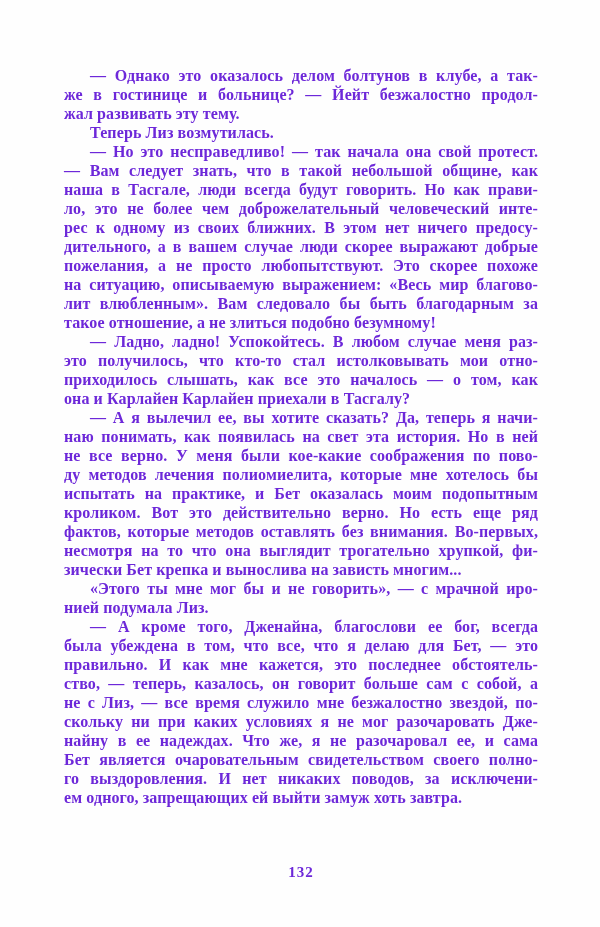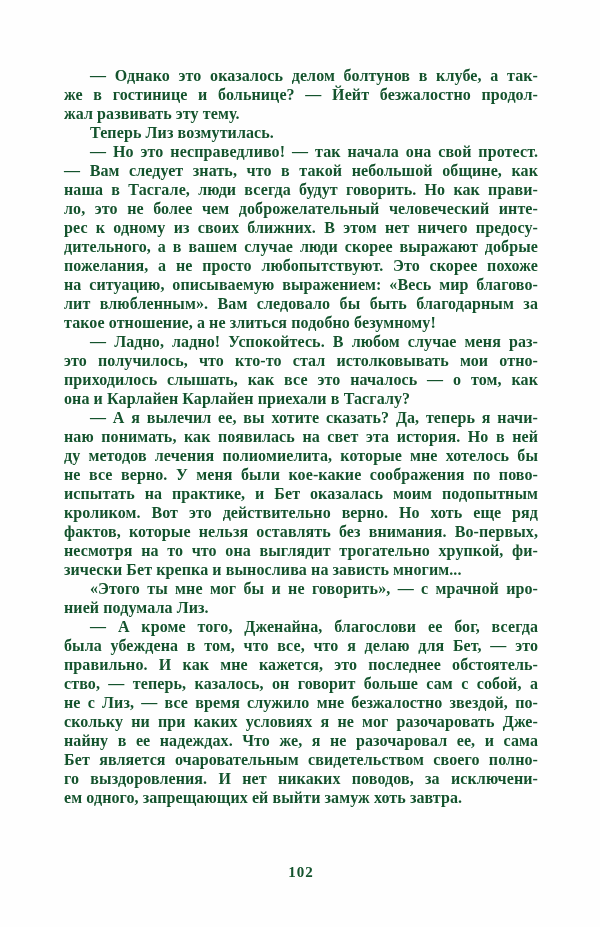--- a/index.html
+++ b/index.html
@@ -7,21 +7,21 @@
     padding: 0;
     background: #ffffff;
   }
   .page {
     position: relative;
     width: 600px;
     height: 927px;
     background: #fefefe;
     overflow: hidden;
     font-family: "Liberation Serif", "DejaVu Serif", serif;
-    color: #14532d;
+    color: #6d28d9;
   }
   .text-block {
     position: absolute;
     left: 64px;
     top: 66px;
     width: 474px;
   }
   .line {
     height: 19px;
     line-height: 19px;
@@ -68,34 +68,34 @@
       <div class="line">пожелания, а не просто любопытствуют. Это скорее похоже</div>
       <div class="line">на ситуацию, описываемую выражением: «Весь мир благово-</div>
       <div class="line">лит влюбленным». Вам следовало бы быть благодарным за</div>
       <div class="line pend">такое отношение, а не злиться подобно безумному!</div>
       <div class="line indent">— Ладно, ладно! Успокойтесь. В любом случае меня раз-</div>
       <div class="line">это получилось, что кто-то стал истолковывать мои отно-</div>
       <div class="line">приходилось слышать, как все это началось — о том, как</div>
       <div class="line pend">она и Карлайен Карлайен приехали в Тасгалу?</div>
       <div class="line indent">— А я вылечил ее, вы хотите сказать? Да, теперь я начи-</div>
       <div class="line">наю понимать, как появилась на свет эта история. Но в ней</div>
+      <div class="line">не все верно. У меня были кое-какие соображения по пово-</div>
       <div class="line">ду методов лечения полиомиелита, которые мне хотелось бы</div>
-      <div class="line">не все верно. У меня были кое-какие соображения по пово-</div>
       <div class="line">испытать на практике, и Бет оказалась моим подопытным</div>
-      <div class="line">кроликом. Вот это действительно верно. Но хоть еще ряд</div>
-      <div class="line">фактов, которые нельзя оставлять без внимания. Во-первых,</div>
+      <div class="line">кроликом. Вот это действительно верно. Но есть еще ряд</div>
+      <div class="line">фактов, которые методов оставлять без внимания. Во-первых,</div>
       <div class="line">несмотря на то что она выглядит трогательно хрупкой, фи-</div>
       <div class="line pend">зически Бет крепка и вынослива на зависть многим...</div>
       <div class="line indent">«Этого ты мне мог бы и не говорить», — с мрачной иро-</div>
       <div class="line pend">нией подумала Лиз.</div>
       <div class="line indent">— А кроме того, Дженайна, благослови ее бог, всегда</div>
       <div class="line">была убеждена в том, что все, что я делаю для Бет, — это</div>
       <div class="line">правильно. И как мне кажется, это последнее обстоятель-</div>
       <div class="line">ство, — теперь, казалось, он говорит больше сам с собой, а</div>
       <div class="line">не с Лиз, — все время служило мне безжалостно звездой, по-</div>
       <div class="line">скольку ни при каких условиях я не мог разочаровать Дже-</div>
       <div class="line">найну в ее надеждах. Что же, я не разочаровал ее, и сама</div>
       <div class="line">Бет является очаровательным свидетельством своего полно-</div>
       <div class="line">го выздоровления. И нет никаких поводов, за исключени-</div>
       <div class="line pend">ем одного, запрещающих ей выйти замуж хоть завтра.</div>
     </div>
-  <div class="page-number">102</div>
+  <div class="page-number">132</div>
 </div>
 
 </body></html>

